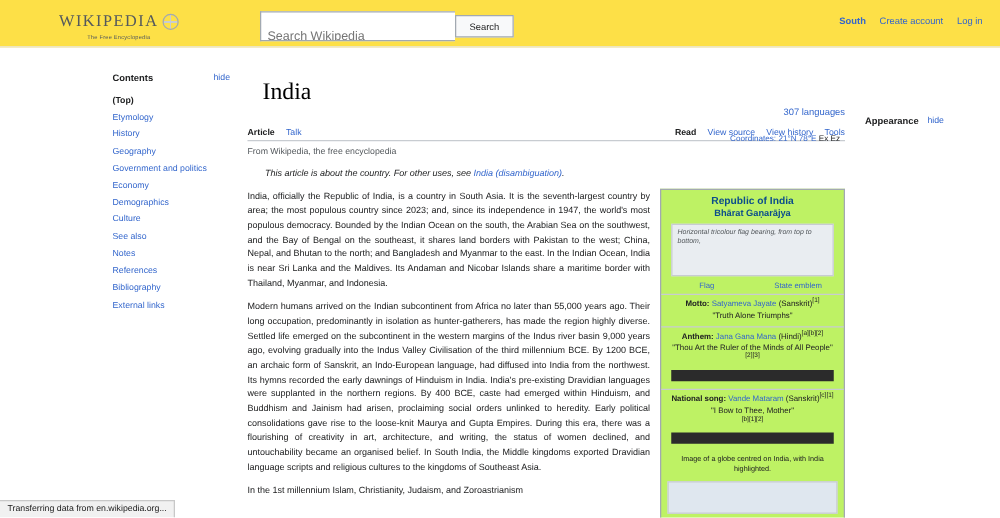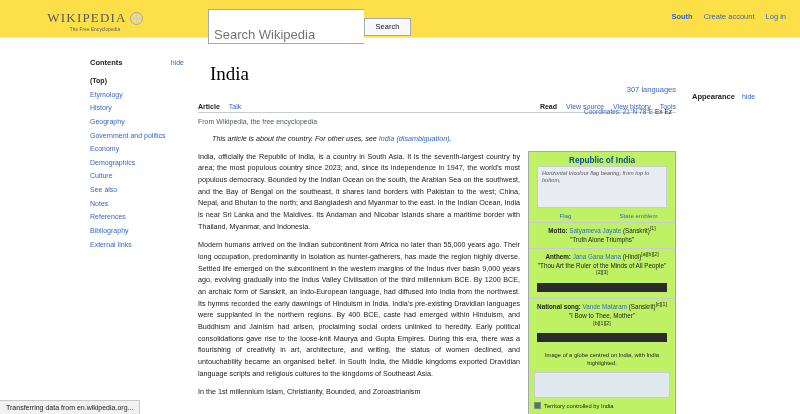--- a/index.html
+++ b/index.html
@@ -54,22 +54,22 @@
       linear-gradient(to bottom, transparent 45%, #c8ccd1 45%, #c8ccd1 55%, transparent 55%);
   }
   .search-area {
     display: flex;
     align-items: center;
     margin-left: 28px;
     margin-top: 3px;
   }
   .search-input {
     width: 156px;
-    height: 35px;
-    font-size: 13px;
+    height: 24px;
+    font-size: 10px;
     padding: 16px 4px 0 5px;
     border: 1px solid #a2a9b1;
     border-right: none;
     color: #54595d;
     outline: none;
   }
   .search-button {
     height: 18px;
     min-width: 47px;
     font-size: 7.5px;
@@ -370,25 +370,26 @@
     </div>
 
     <div class="hatnote">
       <span>This article is about the country. For other uses, see </span><a href="#">India (disambiguation)</a><span>.</span>
     </div>
 
     <div class="content-cols">
       <div class="prose">
         <p>India, officially the Republic of India, is a country in South Asia. It is the seventh-largest country by area; the most populous country since 2023; and, since its independence in 1947, the world's most populous democracy. Bounded by the Indian Ocean on the south, the Arabian Sea on the southwest, and the Bay of Bengal on the southeast, it shares land borders with Pakistan to the west; China, Nepal, and Bhutan to the north; and Bangladesh and Myanmar to the east. In the Indian Ocean, India is near Sri Lanka and the Maldives. Its Andaman and Nicobar Islands share a maritime border with Thailand, Myanmar, and Indonesia.</p>
         <p>Modern humans arrived on the Indian subcontinent from Africa no later than 55,000 years ago. Their long occupation, predominantly in isolation as hunter-gatherers, has made the region highly diverse. Settled life emerged on the subcontinent in the western margins of the Indus river basin 9,000 years ago, evolving gradually into the Indus Valley Civilisation of the third millennium BCE. By 1200 BCE, an archaic form of Sanskrit, an Indo-European language, had diffused into India from the northwest. Its hymns recorded the early dawnings of Hinduism in India. India's pre-existing Dravidian languages were supplanted in the northern regions. By 400 BCE, caste had emerged within Hinduism, and Buddhism and Jainism had arisen, proclaiming social orders unlinked to heredity. Early political consolidations gave rise to the loose-knit Maurya and Gupta Empires. During this era, there was a flourishing of creativity in art, architecture, and writing, the status of women declined, and untouchability became an organised belief. In South India, the Middle kingdoms exported Dravidian language scripts and religious cultures to the kingdoms of Southeast Asia.</p>
-        <p>In the 1st millennium Islam, Christianity, Bounded, and Zoroastrianism</p>
+        <p>In the 1st millennium Islam, Christianity, Judaism, and Zoroastrianism</p>
       </div>
 
       <aside class="infobox">
         <div class="ib-title">Republic of India</div>
+        <div class="ib-subtitle">Bhārat Gaṇarājya</div>
         <div class="ib-flag-box">Horizontal tricolour flag bearing, from top to bottom,</div>
         <div class="ib-twocol">
           <div>Flag</div>
           <div>State emblem</div>
         </div>
         <div class="ib-row ib-center">
           <span class="ib-label">Motto:</span>
           <a href="#">Satyameva Jayate</a>
           <span>(Sanskrit)</span><sup>[1]</sup>
           <div>"Truth Alone Triumphs"</div>

